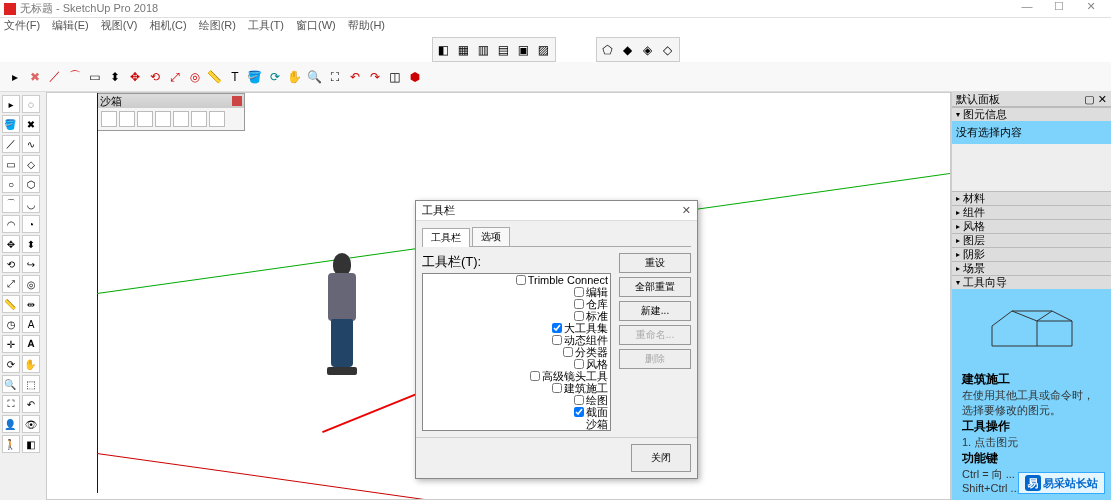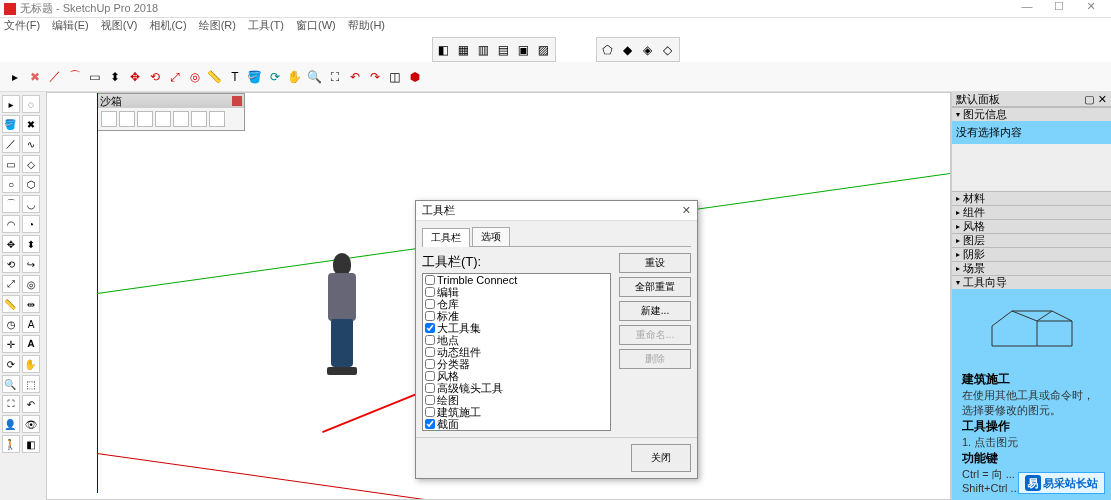--- a/index.html
+++ b/index.html
@@ -49,21 +49,21 @@
 .dialog { position: absolute; left: 415px; top: 176px; width: 283px; background: #f0f0f0; border: 1px solid #888; box-shadow: 2px 2px 6px rgba(0,0,0,0.3); z-index: 100; margin-top: 24px; }
 .dialog-title { height: 20px; background: #fff; display: flex; align-items: center; padding: 0 6px; border-bottom: 1px solid #ddd; font-size: 11px; }
 .dialog-title .x { margin-left: auto; cursor: pointer; color: #555; }
 .dialog-tabs { display: flex; margin: 6px 6px 0; border-bottom: 1px solid #aaa; }
 .dialog-tabs .tab { padding: 2px 8px; border: 1px solid #aaa; border-bottom: none; background: #f8f8f8; margin-right: 2px; font-size: 10px; cursor: pointer; }
 .dialog-tabs .tab.active { background: #fff; position: relative; top: 1px; }
 .dialog-body { padding: 6px; display: flex; gap: 8px; }
 .list-panel { flex: 1; }
 .list-label { font-size: 13px; margin-bottom: 2px; }
 .listbox { border: 1px solid #888; background: #fff; height: 158px; overflow-y: auto; font-size: 10px; }
-.listbox .item { display: flex; align-items: center; padding: 0 2px; height: 12px; line-height: 12px; cursor: pointer; }
+.listbox .item { display: flex; align-items: center; padding: 0 2px; height: 12px; line-height: 12px; cursor: pointer; justify-content: flex-end; }
 .listbox input[type=checkbox] { width: 10px; height: 10px; margin-right: 2px; }
 .dlg-buttons { display: flex; flex-direction: column; gap: 4px; width: 72px; }
 .dlg-buttons button { height: 20px; border: 1px solid #999; background: #eee; font-size: 10px; cursor: pointer; }
 .dlg-buttons button:disabled { color: #aaa; }
 .dialog-footer { padding: 6px; text-align: right; border-top: 1px solid #ccc; }
 .dialog-footer button { width: 60px; height: 28px; border: 1px solid #999; background: #eee; font-size: 10px; cursor: pointer; }
 .watermark { position: absolute; right: 6px; bottom: 6px; background: rgba(255,255,255,0.8); padding: 2px 6px; border: 1px solid #3af; font-size: 13px; color: #06c; font-weight: bold; display:flex; align-items:center; gap:2px; }
 .watermark .logo { width:16px; height:16px; background:#06c; border-radius:3px; color:#fff; display:flex; align-items:center; justify-content:center; font-size:11px;}
 .house svg { stroke:#333; fill:none; stroke-width:1; }
 </style>
@@ -315,45 +315,41 @@
           <div class="item">
             <input type="checkbox" style="">
             <span>标准</span>
           </div>
           <div class="item">
             <input type="checkbox" checked="" style="">
             <span>大工具集</span>
           </div>
           <div class="item">
             <input type="checkbox" style="">
-            <span>地点</span>
-          </div>
-          <div class="item">
-            <input type="checkbox" style="">
             <span>动态组件</span>
           </div>
           <div class="item">
             <input type="checkbox" style="">
             <span>分类器</span>
           </div>
           <div class="item">
             <input type="checkbox" style="">
             <span>风格</span>
           </div>
           <div class="item">
             <input type="checkbox" style="">
             <span>高级镜头工具</span>
           </div>
           <div class="item">
             <input type="checkbox" style="">
+            <span>建筑施工</span>
+          </div>
+          <div class="item">
+            <input type="checkbox" style="">
             <span>绘图</span>
-          </div>
-          <div class="item">
-            <input type="checkbox" style="">
-            <span>建筑施工</span>
           </div>
           <div class="item">
             <input type="checkbox" checked="" style="">
             <span>截面</span>
           </div>
           <div class="item">
             <span>沙箱</span>
           </div>
         </div>
     </div>

